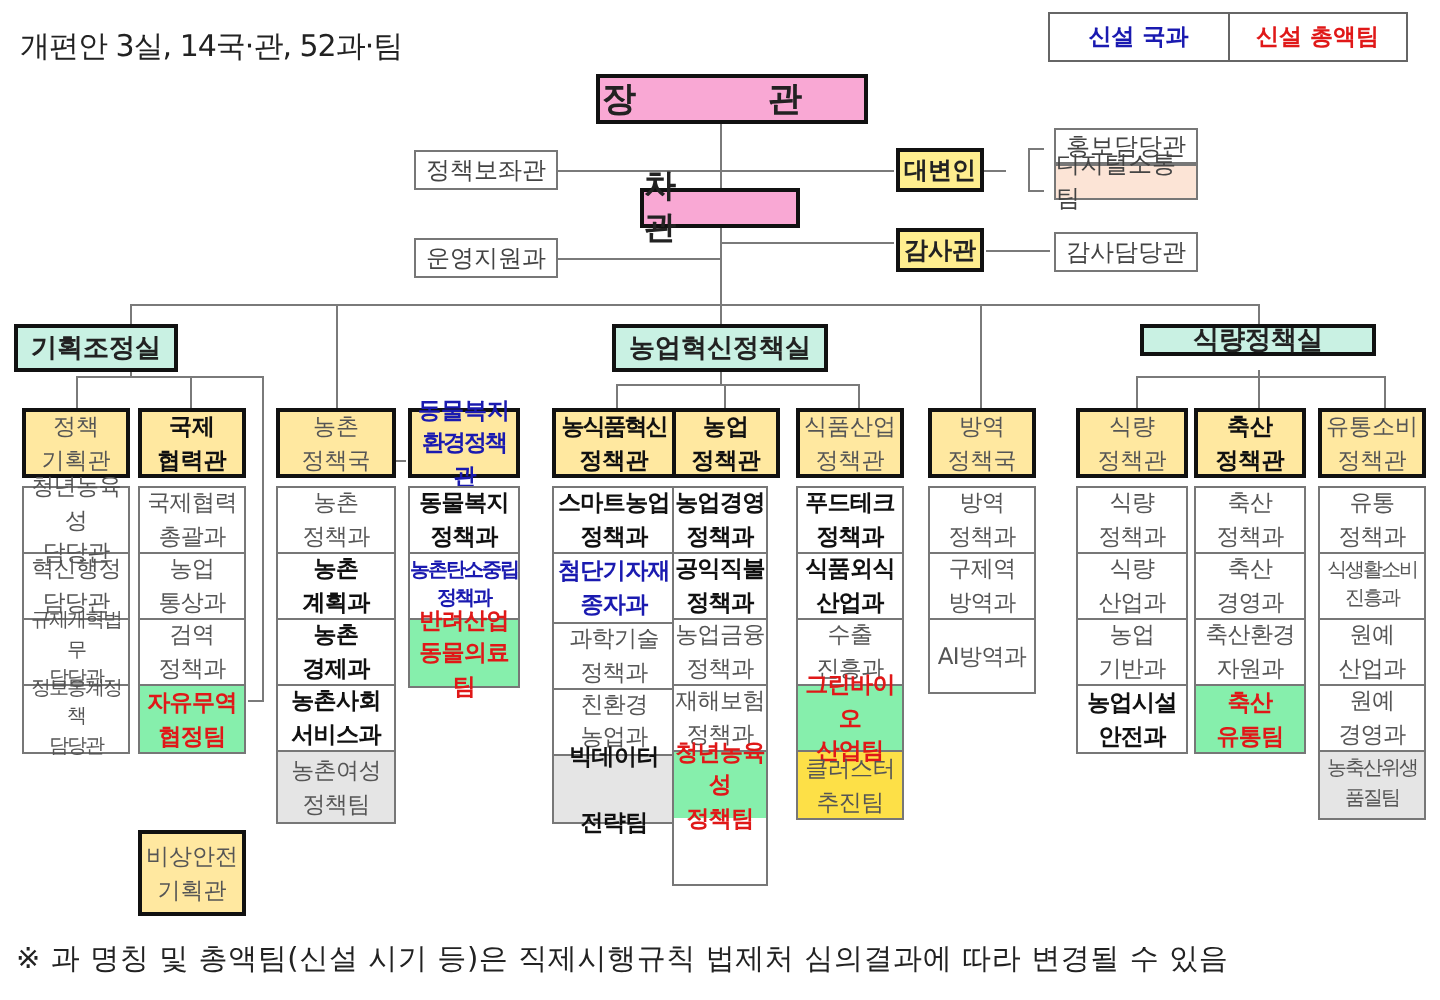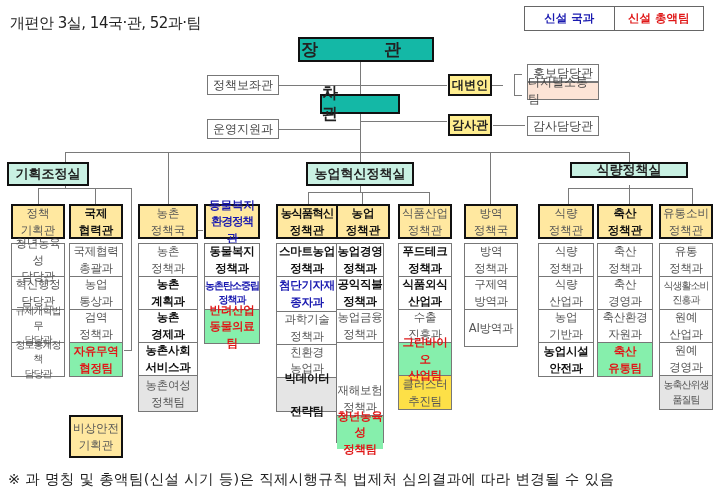--- a/index.html
+++ b/index.html
@@ -6,21 +6,21 @@
   body { width:720px; height:500px; position:relative; overflow:hidden;
          font-family:"DejaVu Sans","Liberation Sans",sans-serif; color:#222; }
   .abs { position:absolute; box-sizing:border-box; }
   .title { left:10px; top:14px; font-size:15px; color:#222; letter-spacing:-0.5px; }
   .legend { left:524px; top:6px; width:180px; height:25px; border:1px solid #666;
             display:flex; font-size:11.5px; font-weight:bold; }
   .legend div { flex:1; display:flex; align-items:center; justify-content:center; }
   .legend .l1 { color:#1a1ab0; border-right:1px solid #666; }
   .legend .l2 { color:#e01818; }
   .line { position:absolute; background:#7a7a7a; }
-  .purple { background:#14b8a6; border:2px solid #111; font-weight:bold; font-size:17px;
+  .purple { background:#f9a8d4; border:2px solid #111; font-weight:bold; font-size:17px;
             display:flex; align-items:center; justify-content:center; letter-spacing:30px; }
   .simple { background:#fff; border:1px solid #777; font-size:12px; color:#444;
             display:flex; align-items:center; justify-content:center; }
   .yellowsm { background:#ffee8f; border:2px solid #111; font-size:12px; font-weight:bold;
               display:flex; align-items:center; justify-content:center; }
   .peach { background:#fce4d6; }
   .green { background:#c9f1e3; border:2px solid #111; font-size:13px; font-weight:bold;
            display:flex; align-items:center; justify-content:center; color:#222; }
   .hdr { background:#ffe8a0; border:2px solid #111; font-size:11.5px; text-align:center;
          display:flex; flex-direction:column; align-items:center; justify-content:center;
@@ -226,21 +226,21 @@
         <span>정책과</span>
       </div>
       <div class="cell b" style="height: 33px;">
         <span>공익직불</span>
         <span>정책과</span>
       </div>
       <div class="cell" style="height: 33px;">
         <span>농업금융</span>
         <span>정책과</span>
       </div>
-      <div class="cell" style="height: 33px; margin-top: 40px;">
+      <div class="cell" style="height: 33px;">
         <span>재해보험</span>
         <span>정책과</span>
       </div>
       <div class="cell red" style="height: 33px;">
         <span>청년농육성</span>
         <span>정책팀</span>
       </div>
     </div>
     <div class="abs hdr" style="left: 398px; top: 204px; width: 54px; height: 35px;">
       <span>식품산업</span>

